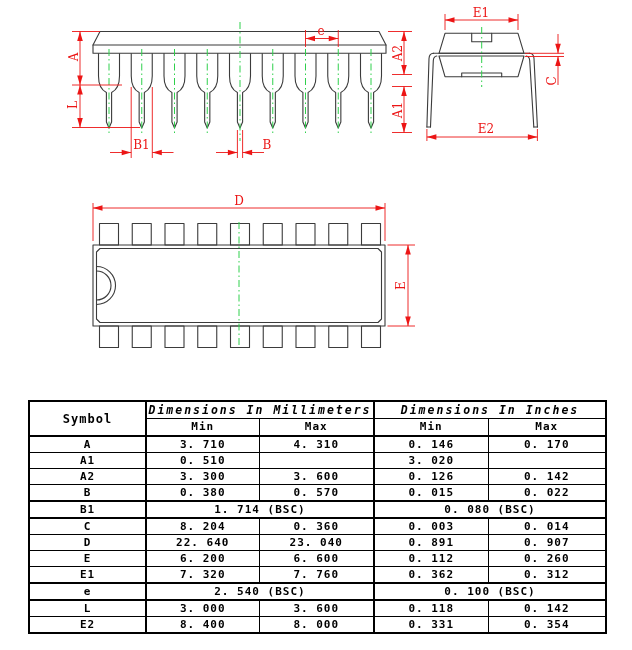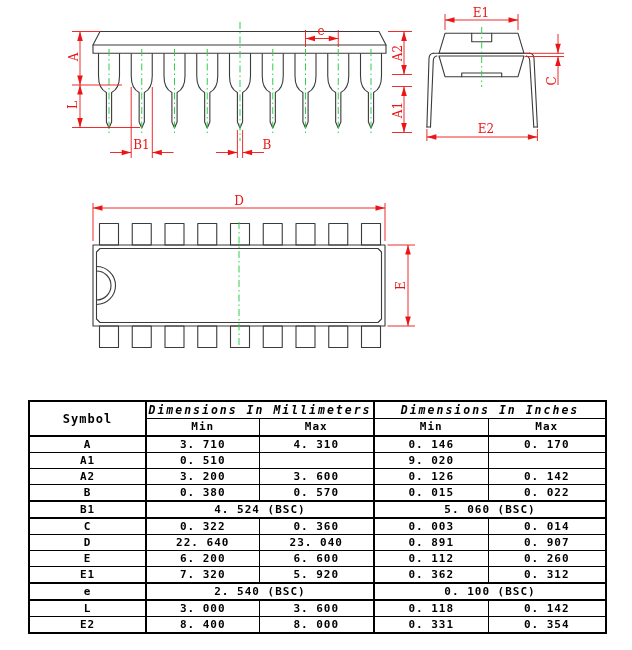--- a/index.html
+++ b/index.html
@@ -209,45 +209,45 @@
             <td class="br2">A</td>
             <td>3. 710</td>
             <td class="br2">4. 310</td>
             <td>0. 146</td>
             <td>0. 170</td>
           </tr>
           <tr>
             <td class="br2">A1</td>
             <td>0. 510</td>
             <td class="br2"></td>
-            <td>9. 020</td>
+            <td>3. 020</td>
             <td></td>
           </tr>
           <tr>
             <td class="br2">A2</td>
-            <td>3. 200</td>
+            <td>3. 300</td>
             <td class="br2">3. 600</td>
             <td>0. 126</td>
             <td>0. 142</td>
           </tr>
           <tr>
             <td class="br2">B</td>
             <td>0. 380</td>
             <td class="br2">0. 570</td>
             <td>0. 015</td>
             <td>0. 022</td>
           </tr>
           <tr class="bsc-row">
             <td class="br2">B1</td>
-            <td colspan="2" class="br2">4. 524 (BSC)</td>
-            <td colspan="2">5. 060 (BSC)</td>
+            <td colspan="2" class="br2">1. 714 (BSC)</td>
+            <td colspan="2">0. 080 (BSC)</td>
           </tr>
           <tr>
             <td class="br2">C</td>
-            <td>0. 322</td>
+            <td>8. 204</td>
             <td class="br2">0. 360</td>
             <td>0. 003</td>
             <td>0. 014</td>
           </tr>
           <tr>
             <td class="br2">D</td>
             <td>22. 640</td>
             <td class="br2">23. 040</td>
             <td>0. 891</td>
             <td>0. 907</td>
@@ -255,21 +255,21 @@
           <tr>
             <td class="br2">E</td>
             <td>6. 200</td>
             <td class="br2">6. 600</td>
             <td>0. 112</td>
             <td>0. 260</td>
           </tr>
           <tr>
             <td class="br2">E1</td>
             <td>7. 320</td>
-            <td class="br2">5. 920</td>
+            <td class="br2">7. 760</td>
             <td>0. 362</td>
             <td>0. 312</td>
           </tr>
           <tr class="bsc-row">
             <td class="br2">e</td>
             <td colspan="2" class="br2">2. 540 (BSC)</td>
             <td colspan="2">0. 100 (BSC)</td>
           </tr>
           <tr>
             <td class="br2">L</td>

